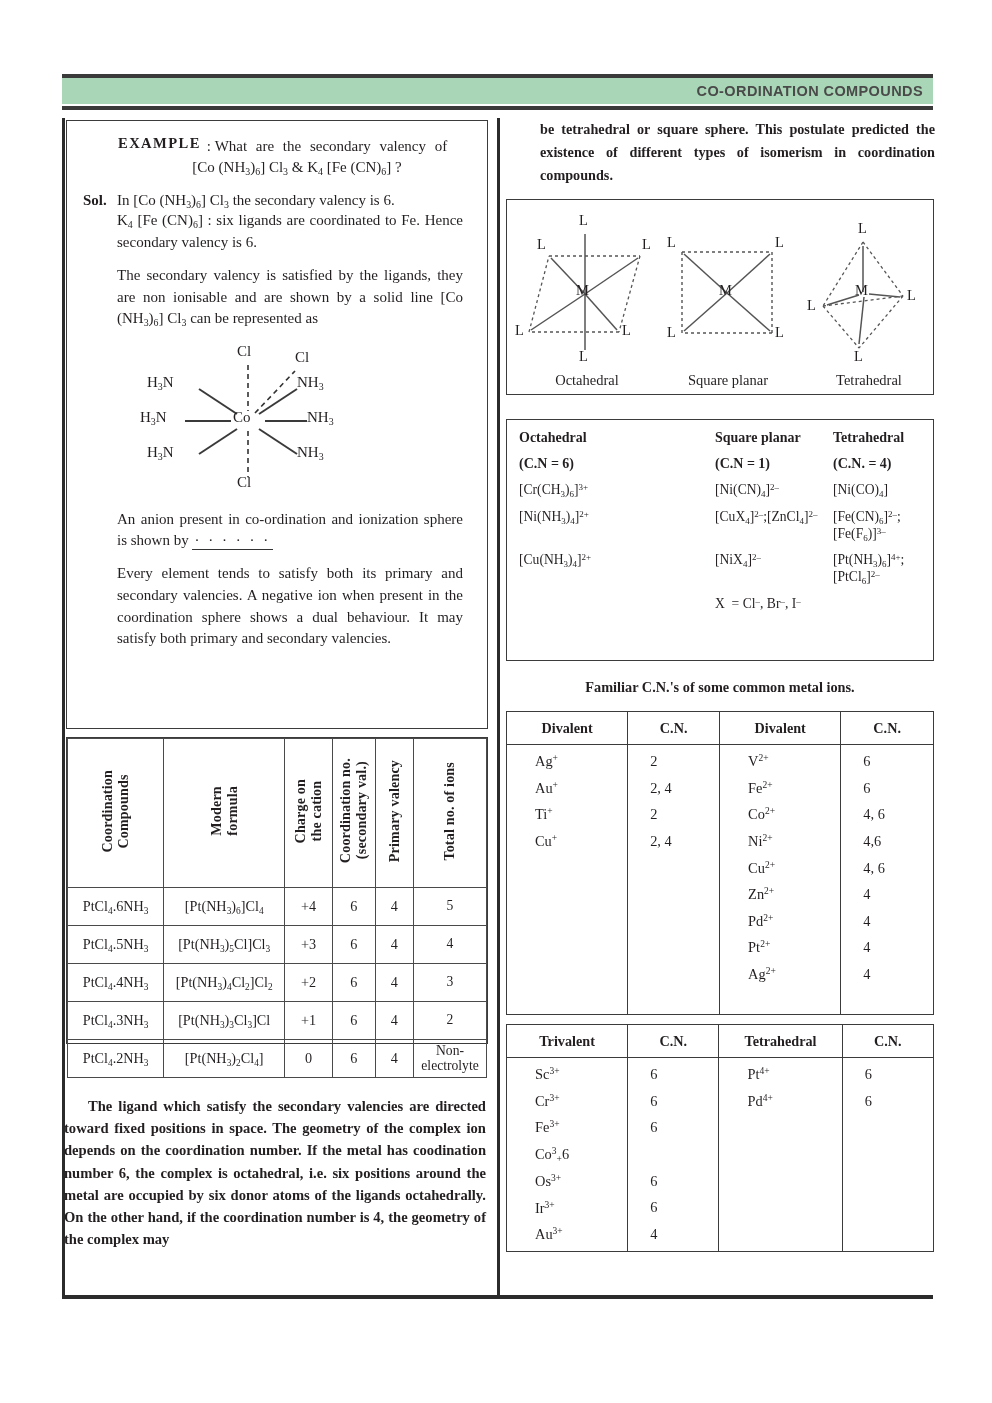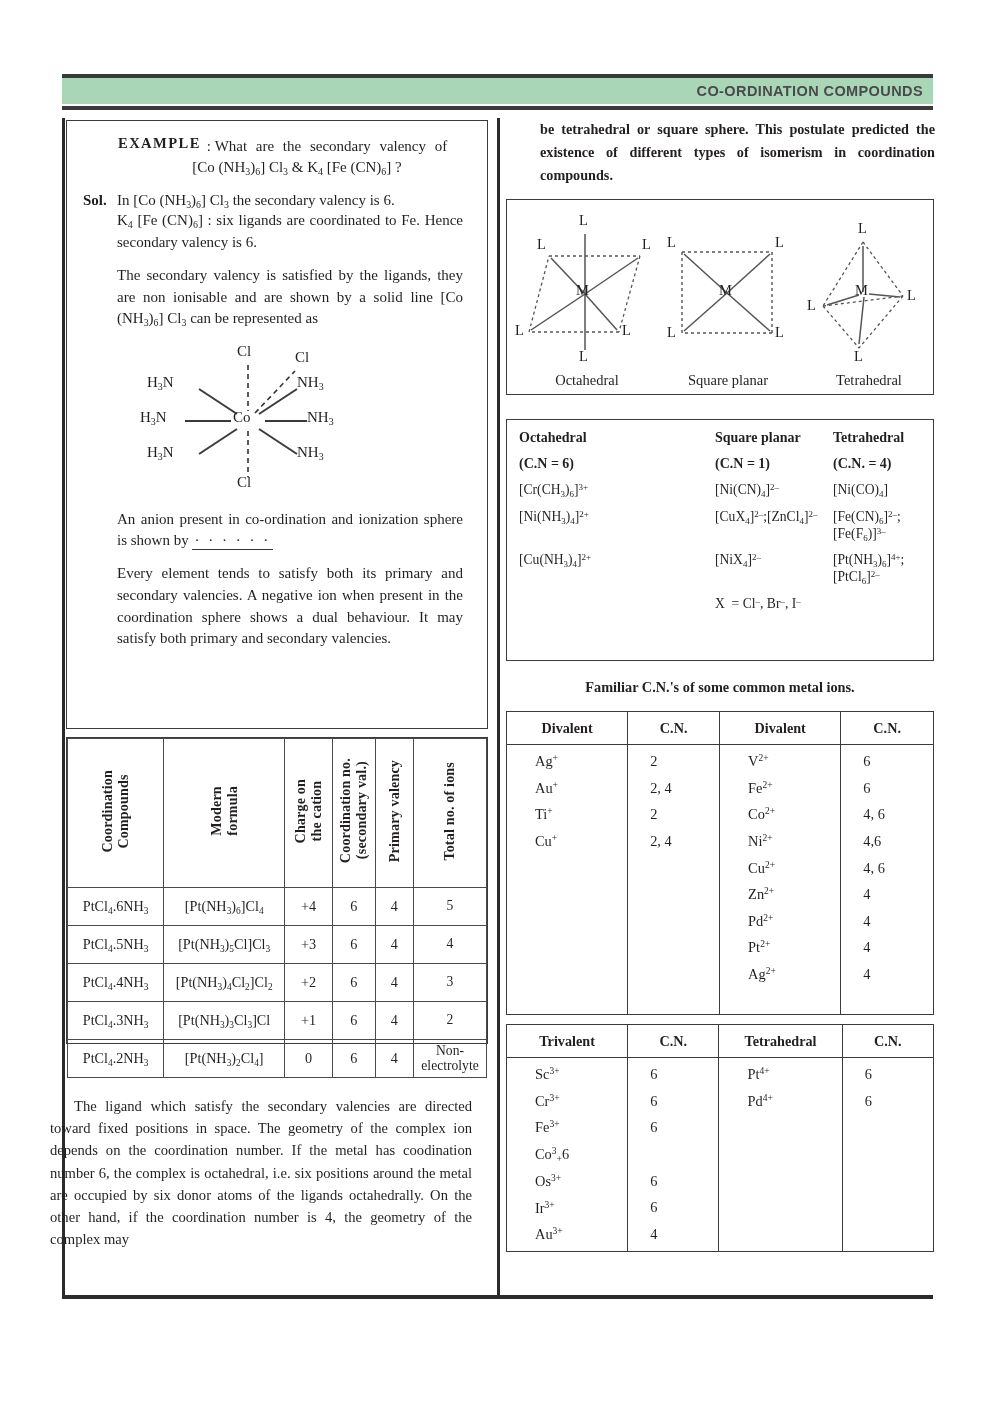--- a/index.html
+++ b/index.html
@@ -191,23 +191,23 @@
   table.vt tbody td { height: 33px; }
   table.vt tbody td.c1 { width: 95px; }
   table.vt tbody td.c2 { width: 118px; }
   table.vt tbody td.c3 { width: 44px; }
   table.vt tbody td.c4 { width: 38px; }
   table.vt tbody td.c5 { width: 36px; }
   table.vt tbody td.c6 { width: 68px; font-size: 13.6px; line-height: 1.1; }
 
   .bold-para {
     position: absolute;
-    left: 50px; top: 1095px;
+    left: 64px; top: 1095px;
     width: 422px;
-    font-weight: normal;
+    font-weight: bold;
     font-size: 14.6px;
     line-height: 1.52;
     text-align: justify;
     text-indent: 24px;
   }
 
   
   .rc-intro {
     position: absolute;
     left: 540px; top: 118px;

